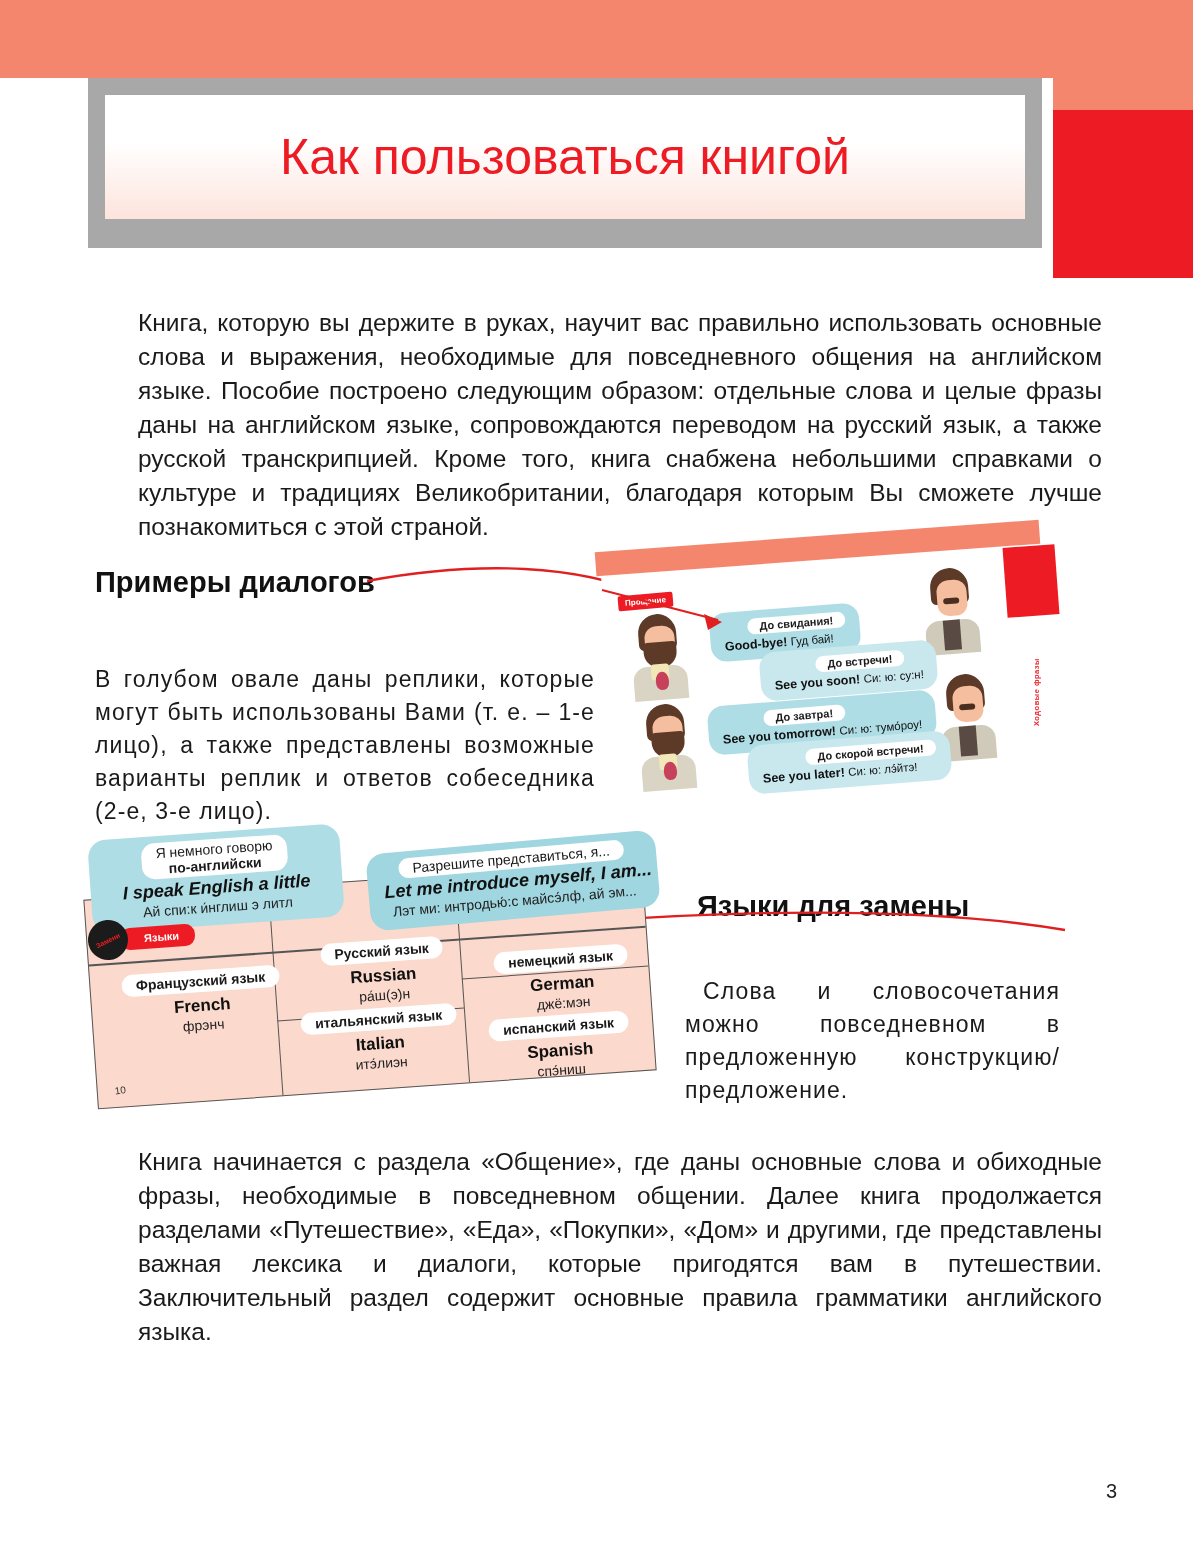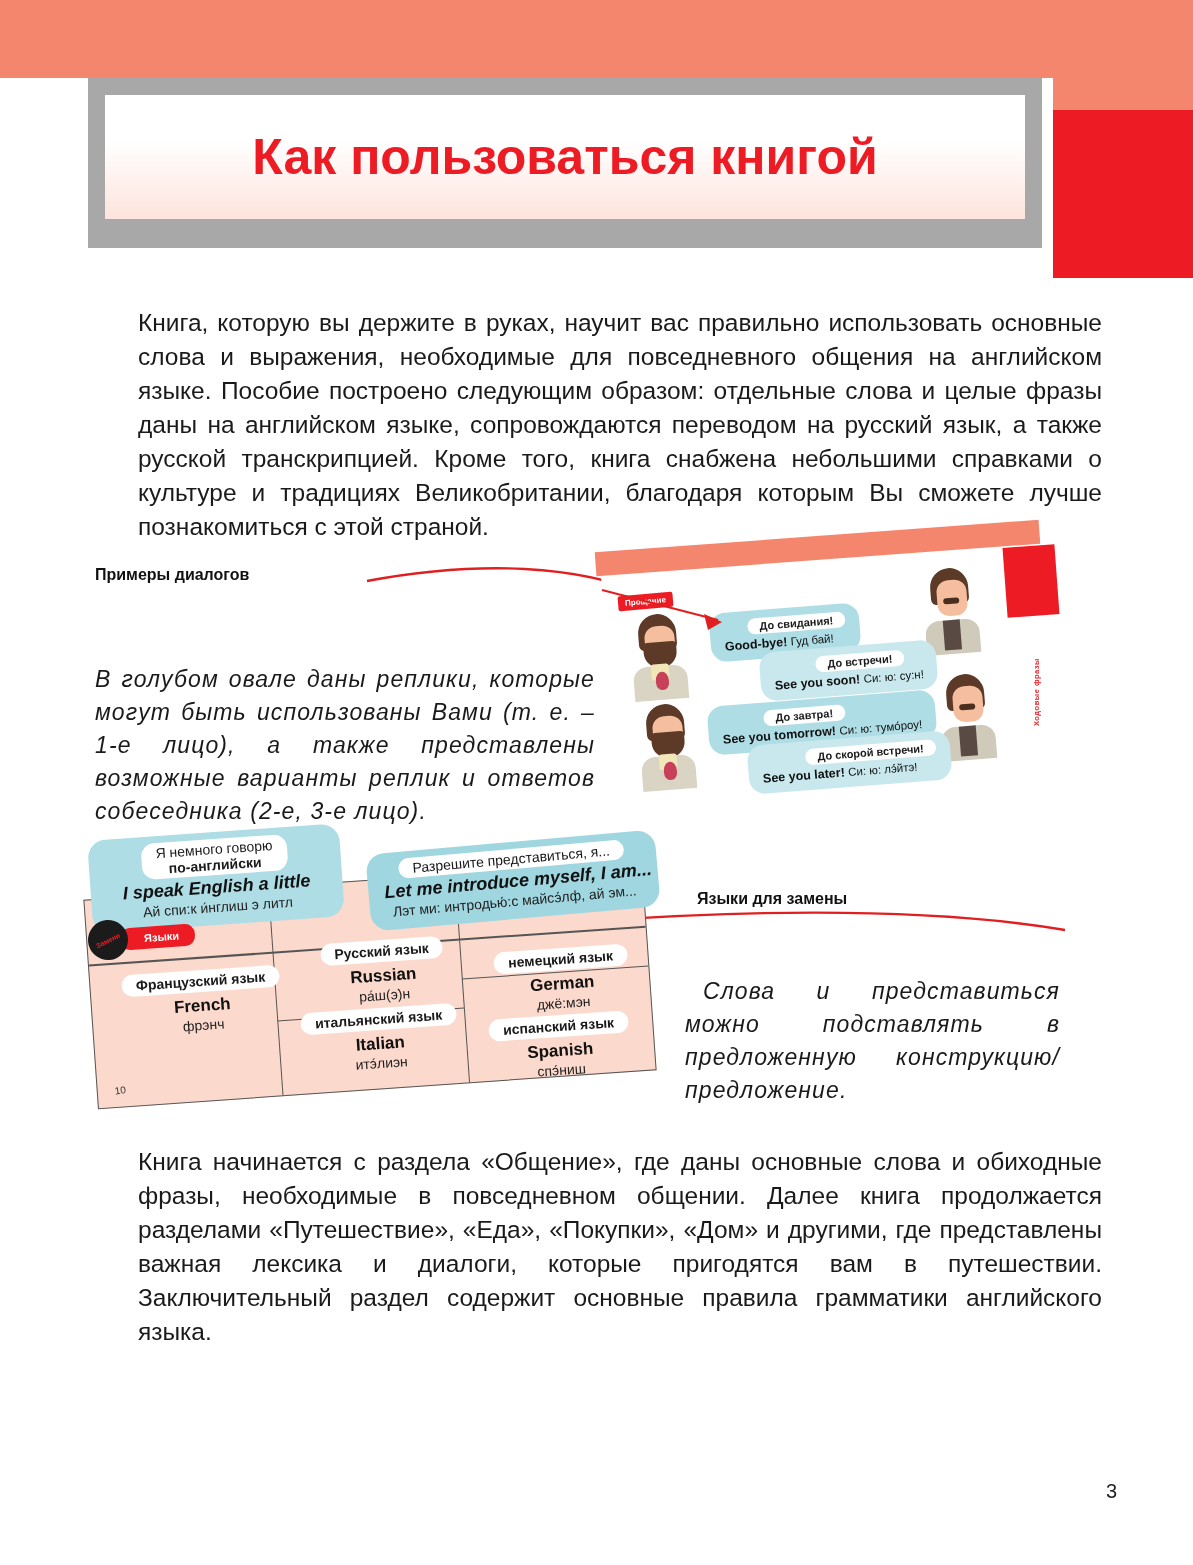--- a/index.html
+++ b/index.html
@@ -46,56 +46,55 @@
     left: 105px; top: 95px;
     width: 920px; height: 124px;
     background: linear-gradient(to bottom, #ffffff 0%, #ffffff 38%, #fde4dc 100%);
     display: flex;
     align-items: center;
     justify-content: center;
   }
   .title-plate h1 {
     margin: 0;
     font-size: 50px;
-    font-weight: bold;
+    font-weight: normal;
     color: #ED1C24;
     letter-spacing: 0px;
     white-space: nowrap;
   }
 
   
   .para {
     position: absolute;
     font-size: 24.5px;
     line-height: 34px;
     text-align: justify;
     color: #1a1a1a;
     margin-left: 44px;
   }
   .para-intro { left: 94px; top: 306px; width: 964px; }
   .para-bottom { left: 94px; top: 1145px; width: 964px; }
 
   .sub-head {
     position: absolute;
-    font-size: 16px;
+    font-size: 29px;
     font-weight: bold;
     color: #111;
     white-space: nowrap;
   }
   .head-dialogs { left: 95px; top: 566px; }
   .head-replace { left: 697px; top: 890px; }
 
   .para-narrow {
     position: absolute;
     font-size: 23px;
     line-height: 33px;
     text-align: justify;
     letter-spacing: 1.1px;
     color: #1a1a1a;
-    font-style: italic;
   }
   .para-oval { left: 95px; top: 663px; width: 500px; }
   .para-subst { left: 685px; top: 975px; width: 375px; text-indent: 18px; }
 
   .page-num {
     position: absolute;
     right: 76px; bottom: 62px;
     font-size: 20px;
     color: #222;
   }
@@ -505,21 +504,21 @@
     </div>
   </div>
 
   <svg class="arrow-svg" width="470" height="300">
     <path class="red-line" d="M2,72 L118,102"></path>
     <polygon points="122,104 104,96 108,112" fill="#E02020"></polygon>
   </svg>
 </div>
 
 <div class="sub-head head-replace">Языки для замены</div>
-<div class="para-narrow para-subst">Слова и представиться можно подставлять в предложенную конструкцию/предложение.</div>
+<div class="para-narrow para-subst">Слова и словосочетания можно повседневном в предложенную конструкцию/предложение.</div>
 
 <svg class="arrow-svg" width="1193" height="1565">
   <path class="red-line" d="M1065,930 C900,902 600,905 242,962"></path>
   <polygon points="236,963 258,952 256,972" fill="#E02020"></polygon>
 </svg>
 
 <div class="illus-table">
   <div class="tbl-page">
     <div class="tbl-vline" style="left:33%"></div>
     <div class="tbl-vline" style="left:66.5%"></div>

